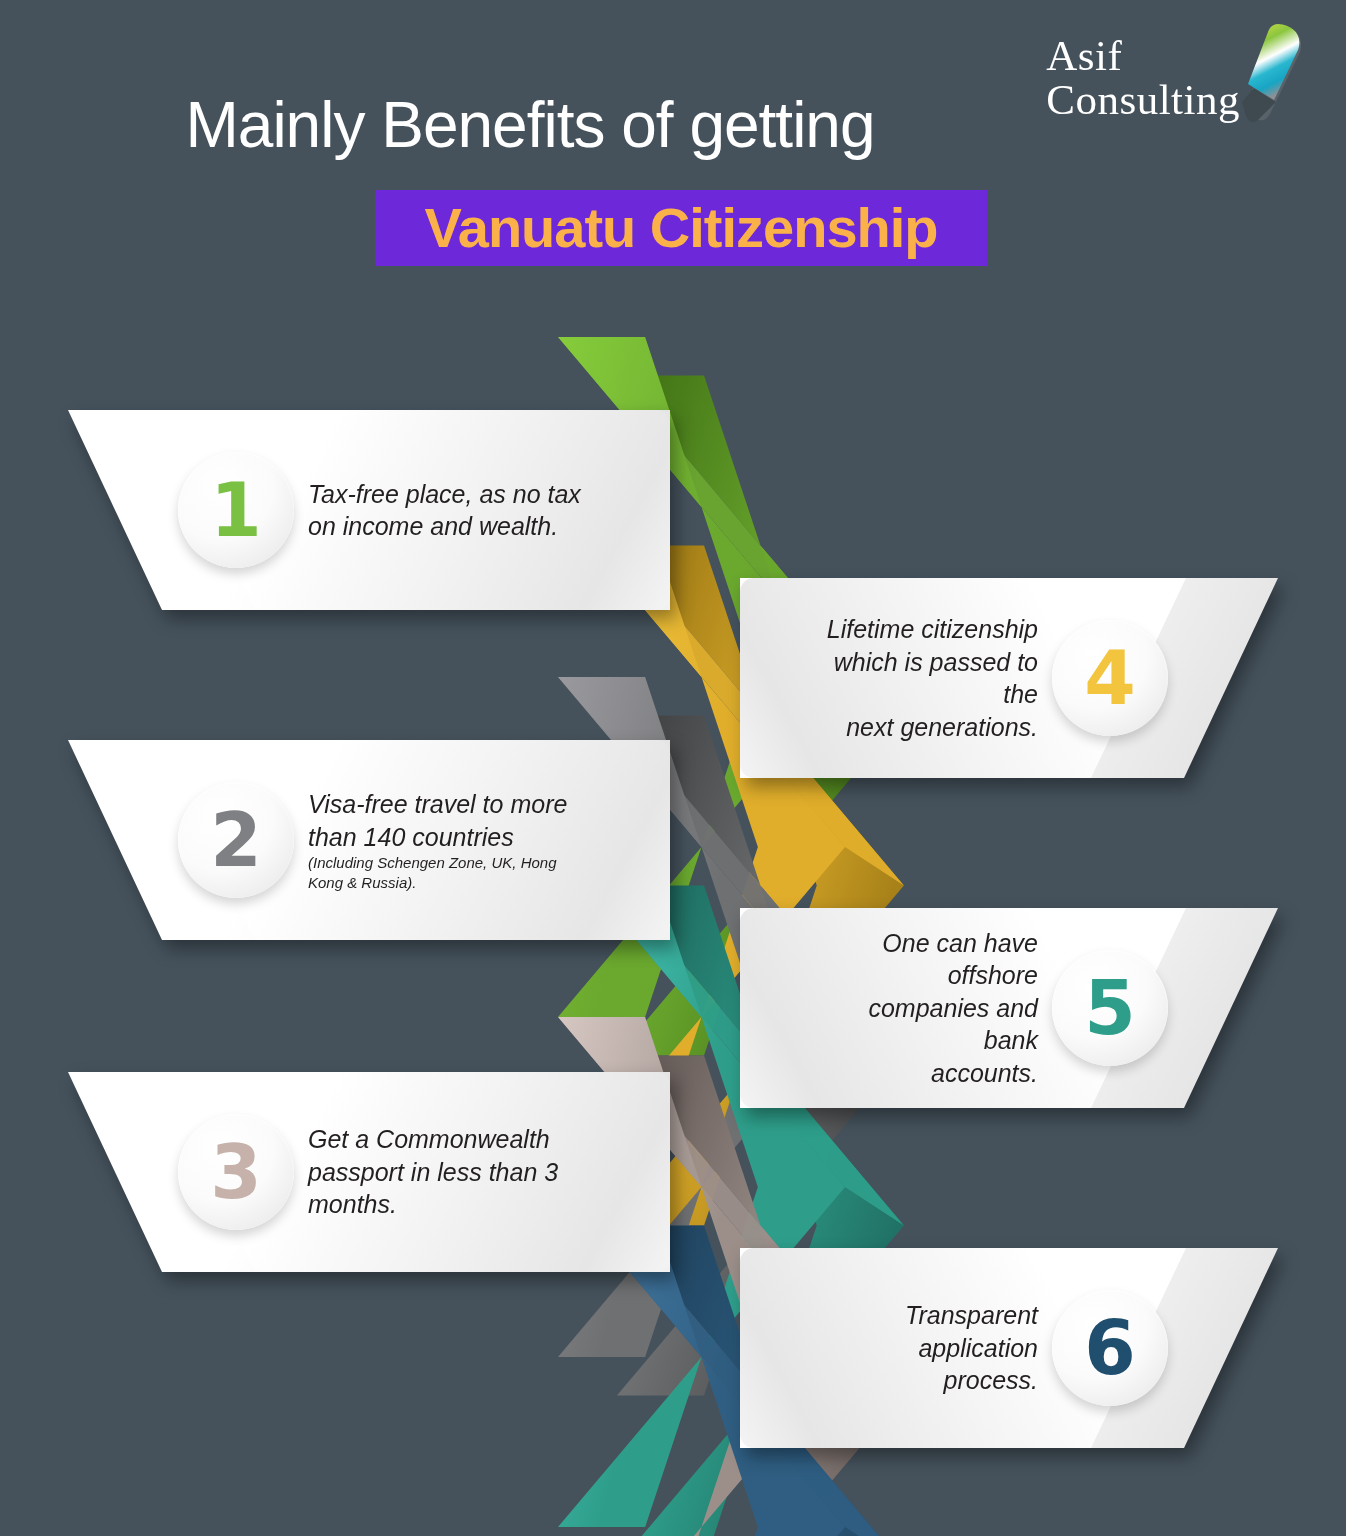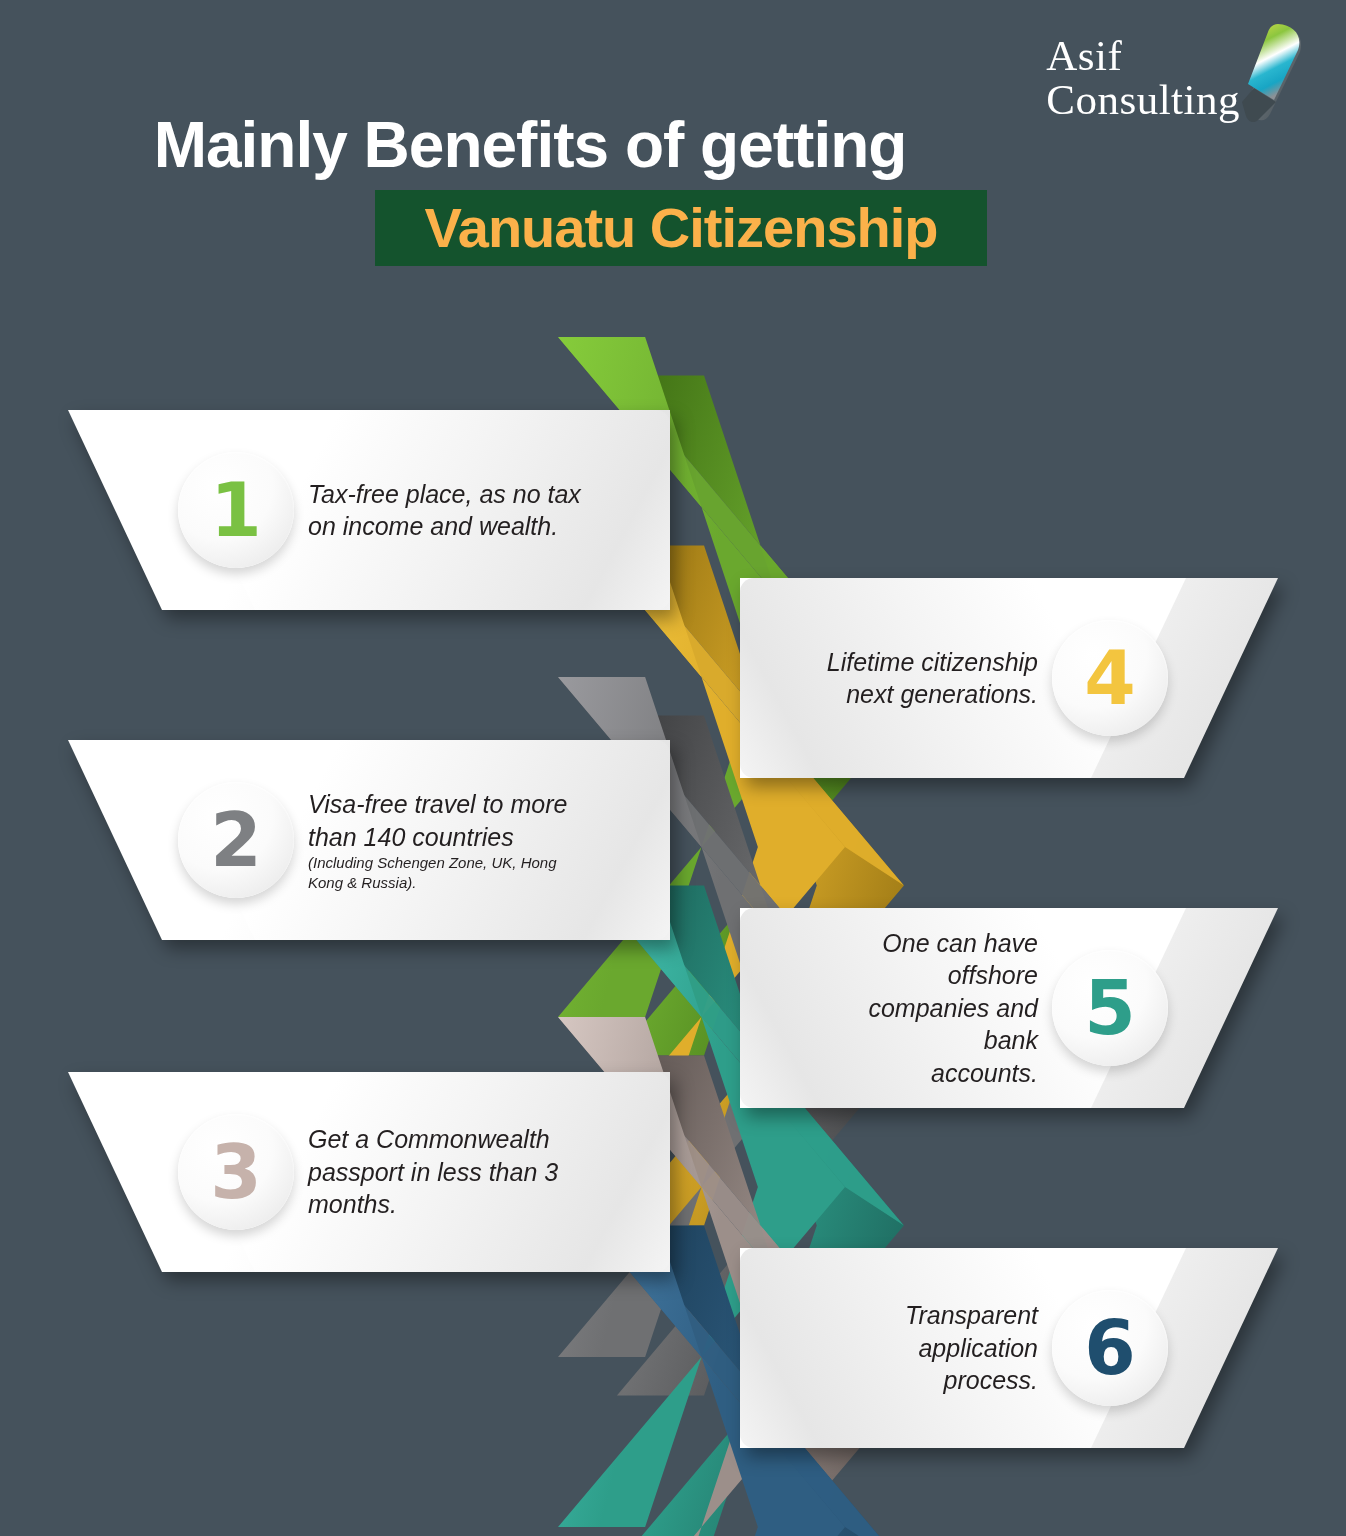--- a/index.html
+++ b/index.html
@@ -20,27 +20,26 @@
     line-height:1.02;
   }
   #logo .logo-l1 { font-size:43px; letter-spacing:.5px; }
   #logo .logo-l2 { font-size:43px; letter-spacing:.5px; }
   #logo .logo-mark { position:absolute; right:-4px; top:4px; width:86px; height:106px; }
 
   
   #title-main {
     position:absolute; top:88px; left:0; width:1060px;
     text-align:center; color:#ffffff;
-    font-size:64px; font-weight:bold; letter-spacing:-1px;
+    font-size:64px; font-weight:normal; letter-spacing:-1px;
     white-space:nowrap;
-    margin-top:20px;
   }
   #title-box {
     position:absolute; top:190px; left:375px;
-    width:612px; height:76px; background:#14532d;
+    width:612px; height:76px; background:#6d28d9;
     display:flex; align-items:center; justify-content:center;
   }
   #title-sub {
     color:#fbb14a; font-size:56px; font-weight:bold; letter-spacing:-1px;
     white-space:nowrap; line-height:1;
   }
 
   
   #chev-stack { position:absolute; left:0; top:0; width:1346px; height:1536px; pointer-events:none; }
 
@@ -341,20 +340,21 @@
         </div>
       </div>
     </div>
     <div class="card right" style="top: 578px; left: 740px; width: 556px;">
       <div class="surface"></div>
       <div class="surface-r"></div>
       <div class="inner">
         <div class="num-circle" style="color: rgb(243, 197, 63);">4</div>
         <div class="card-text">
           <span class="big">Lifetime citizenship</span>
+          <span class="big">which is passed to the</span>
           <span class="big">next  generations.</span>
         </div>
       </div>
     </div>
     <div class="card right" style="top: 908px; left: 740px; width: 556px;">
       <div class="surface"></div>
       <div class="surface-r"></div>
       <div class="inner">
         <div class="num-circle" style="color: rgb(46, 158, 138);">5</div>
         <div class="card-text">

